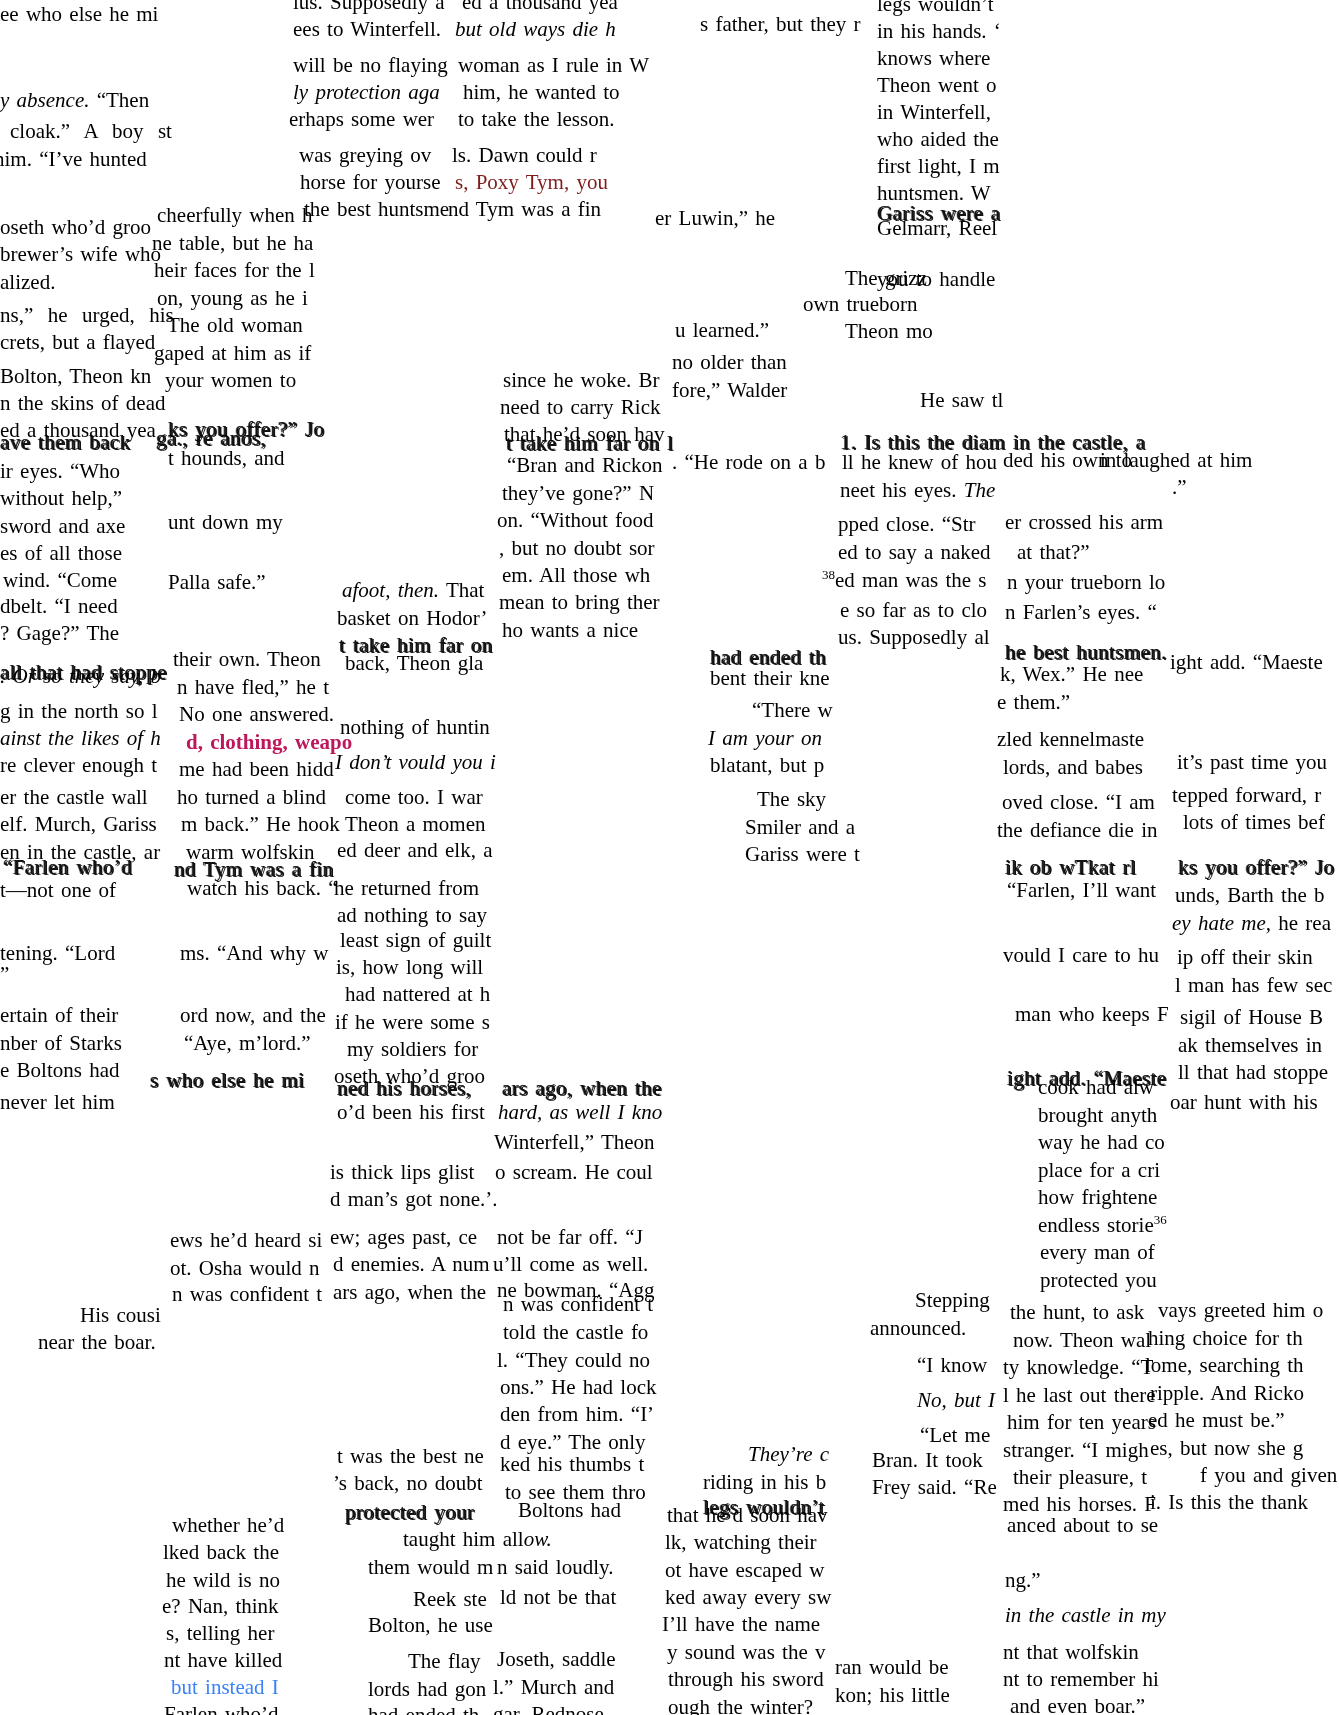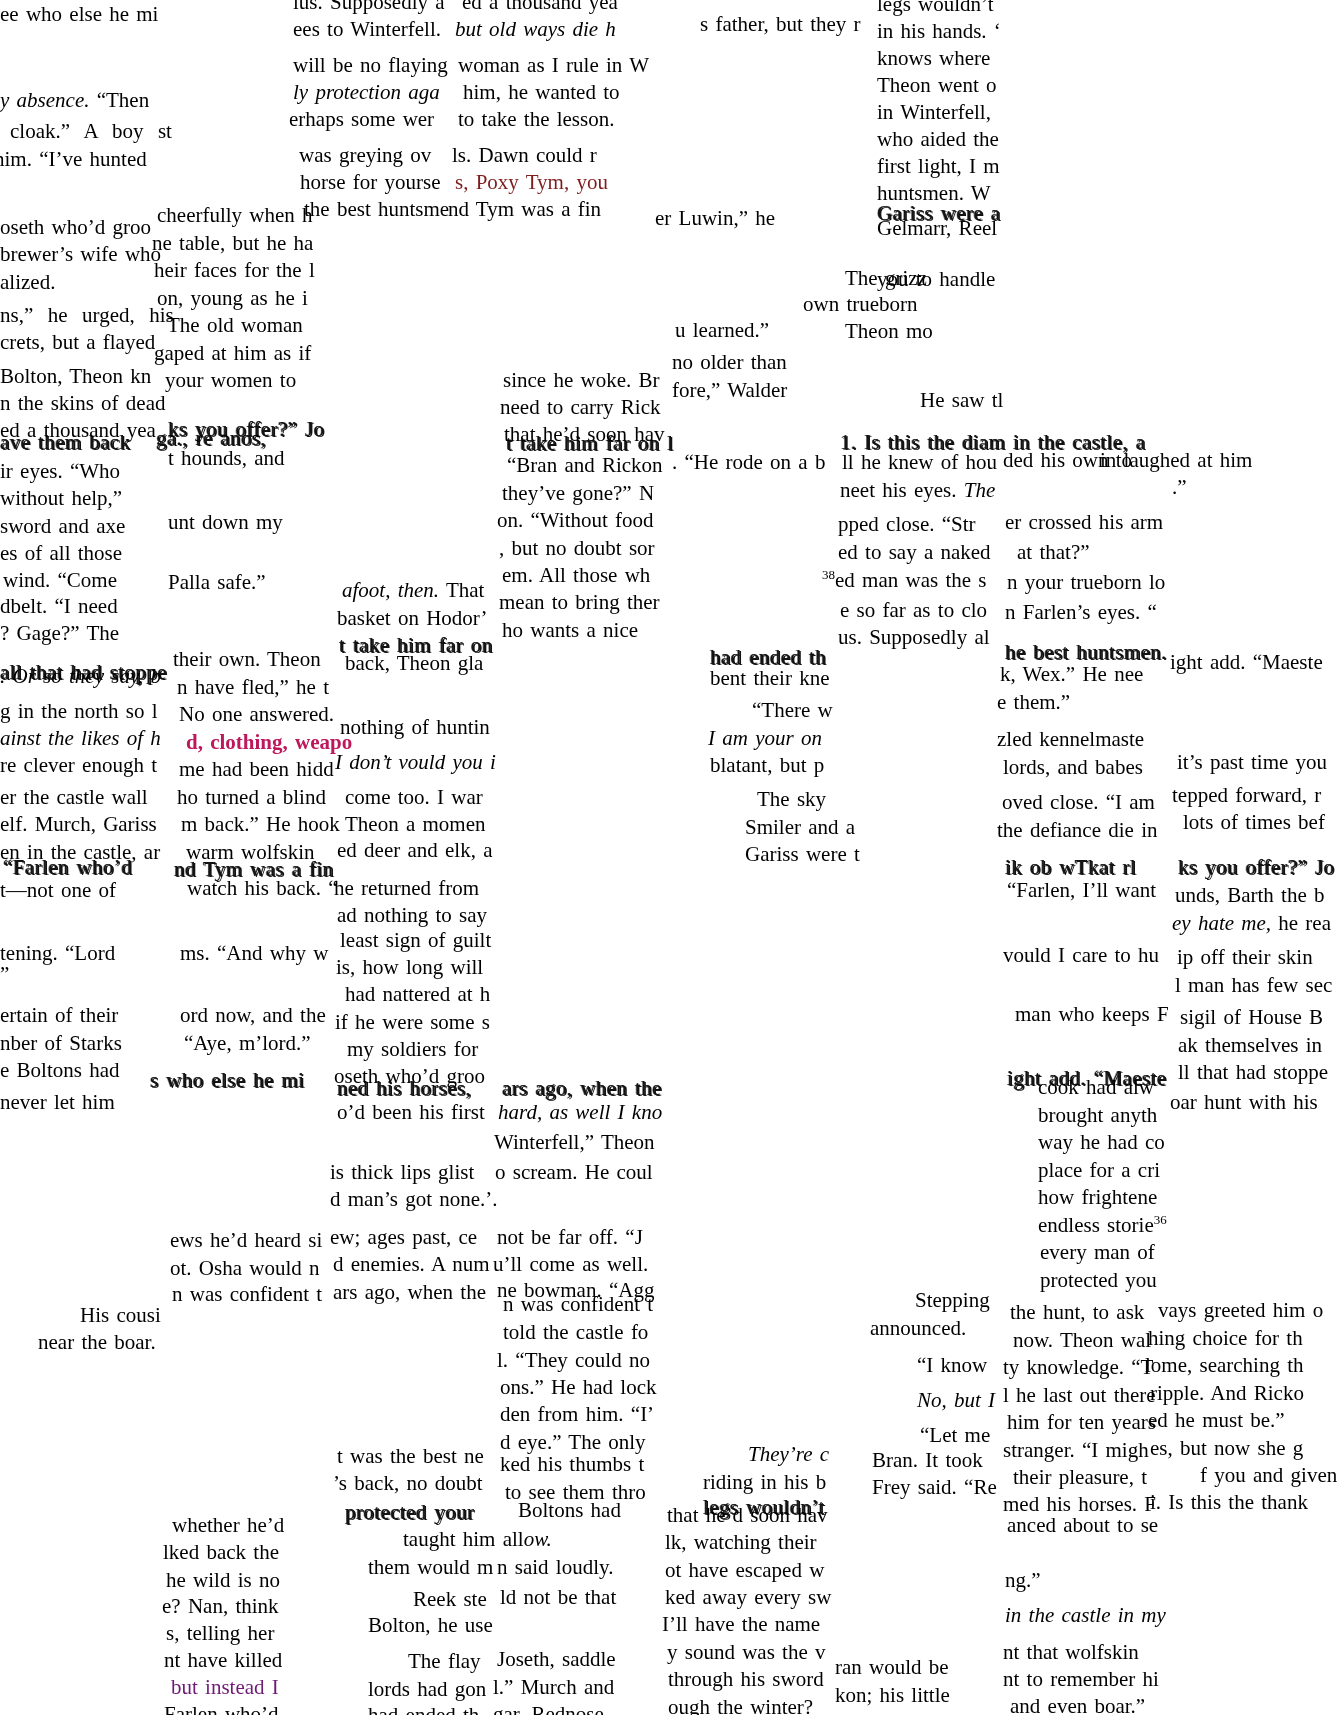--- a/index.html
+++ b/index.html
@@ -286,15 +286,15 @@
     <div class="frag" style="left: 170px; top: 1256px; color: rgb(0, 0, 0);"><span class="">ot. Osha would n</span></div>
     <div class="frag" style="left: 172px; top: 1282px; color: rgb(0, 0, 0);"><span class="">n was confident t</span></div>
     <div class="frag" style="left: 80px; top: 1303px; color: rgb(0, 0, 0);"><span class="">His cousi</span></div>
     <div class="frag" style="left: 38px; top: 1330px; color: rgb(0, 0, 0);"><span class="">near the boar.</span></div>
     <div class="frag" style="left: 172px; top: 1513px; color: rgb(0, 0, 0);"><span class="">whether he’d</span></div>
     <div class="frag" style="left: 163px; top: 1540px; color: rgb(0, 0, 0);"><span class="">lked back the</span></div>
     <div class="frag" style="left: 166px; top: 1568px; color: rgb(0, 0, 0);"><span class="">he wild is no</span></div>
     <div class="frag" style="left: 162px; top: 1594px; color: rgb(0, 0, 0);"><span class="">e? Nan, think</span></div>
     <div class="frag" style="left: 166px; top: 1621px; color: rgb(0, 0, 0);"><span class="">s, telling her</span></div>
     <div class="frag" style="left: 164px; top: 1648px; color: rgb(0, 0, 0);"><span class="">nt have killed</span></div>
-    <div class="frag" style="left: 171px; top: 1675px; color: #701a75;"><span class="">but instead I</span></div>
+    <div class="frag" style="left: 171px; top: 1675px; color: #3b82f6;"><span class="">but instead I</span></div>
     <div class="frag" style="left: 164px; top: 1702px; color: rgb(0, 0, 0);"><span class="">Farlen who’d</span></div>
   </div>
 
 </body></html>

